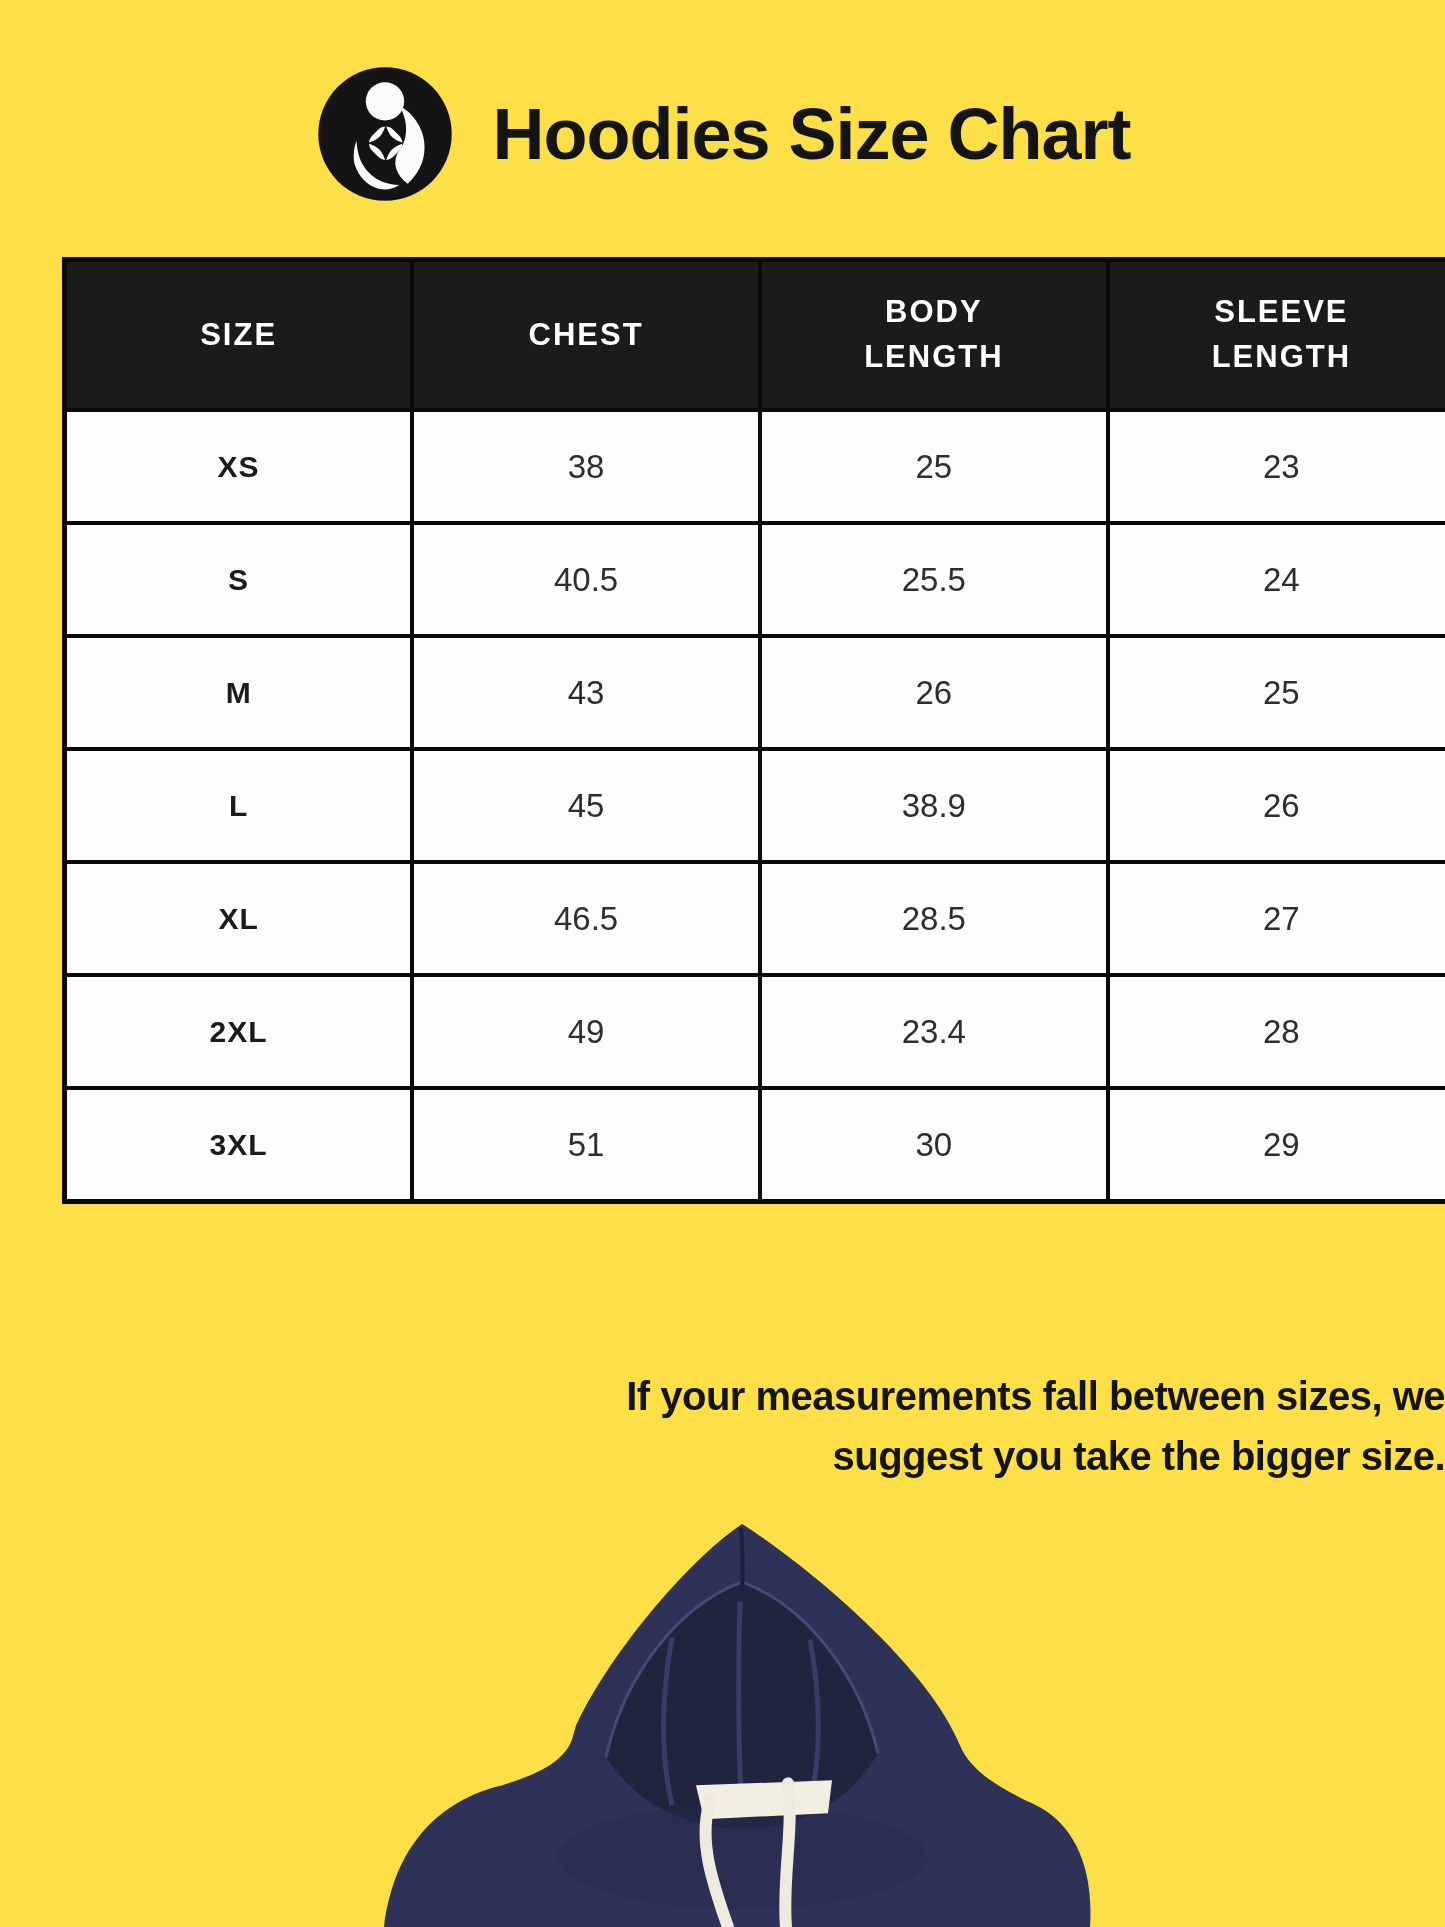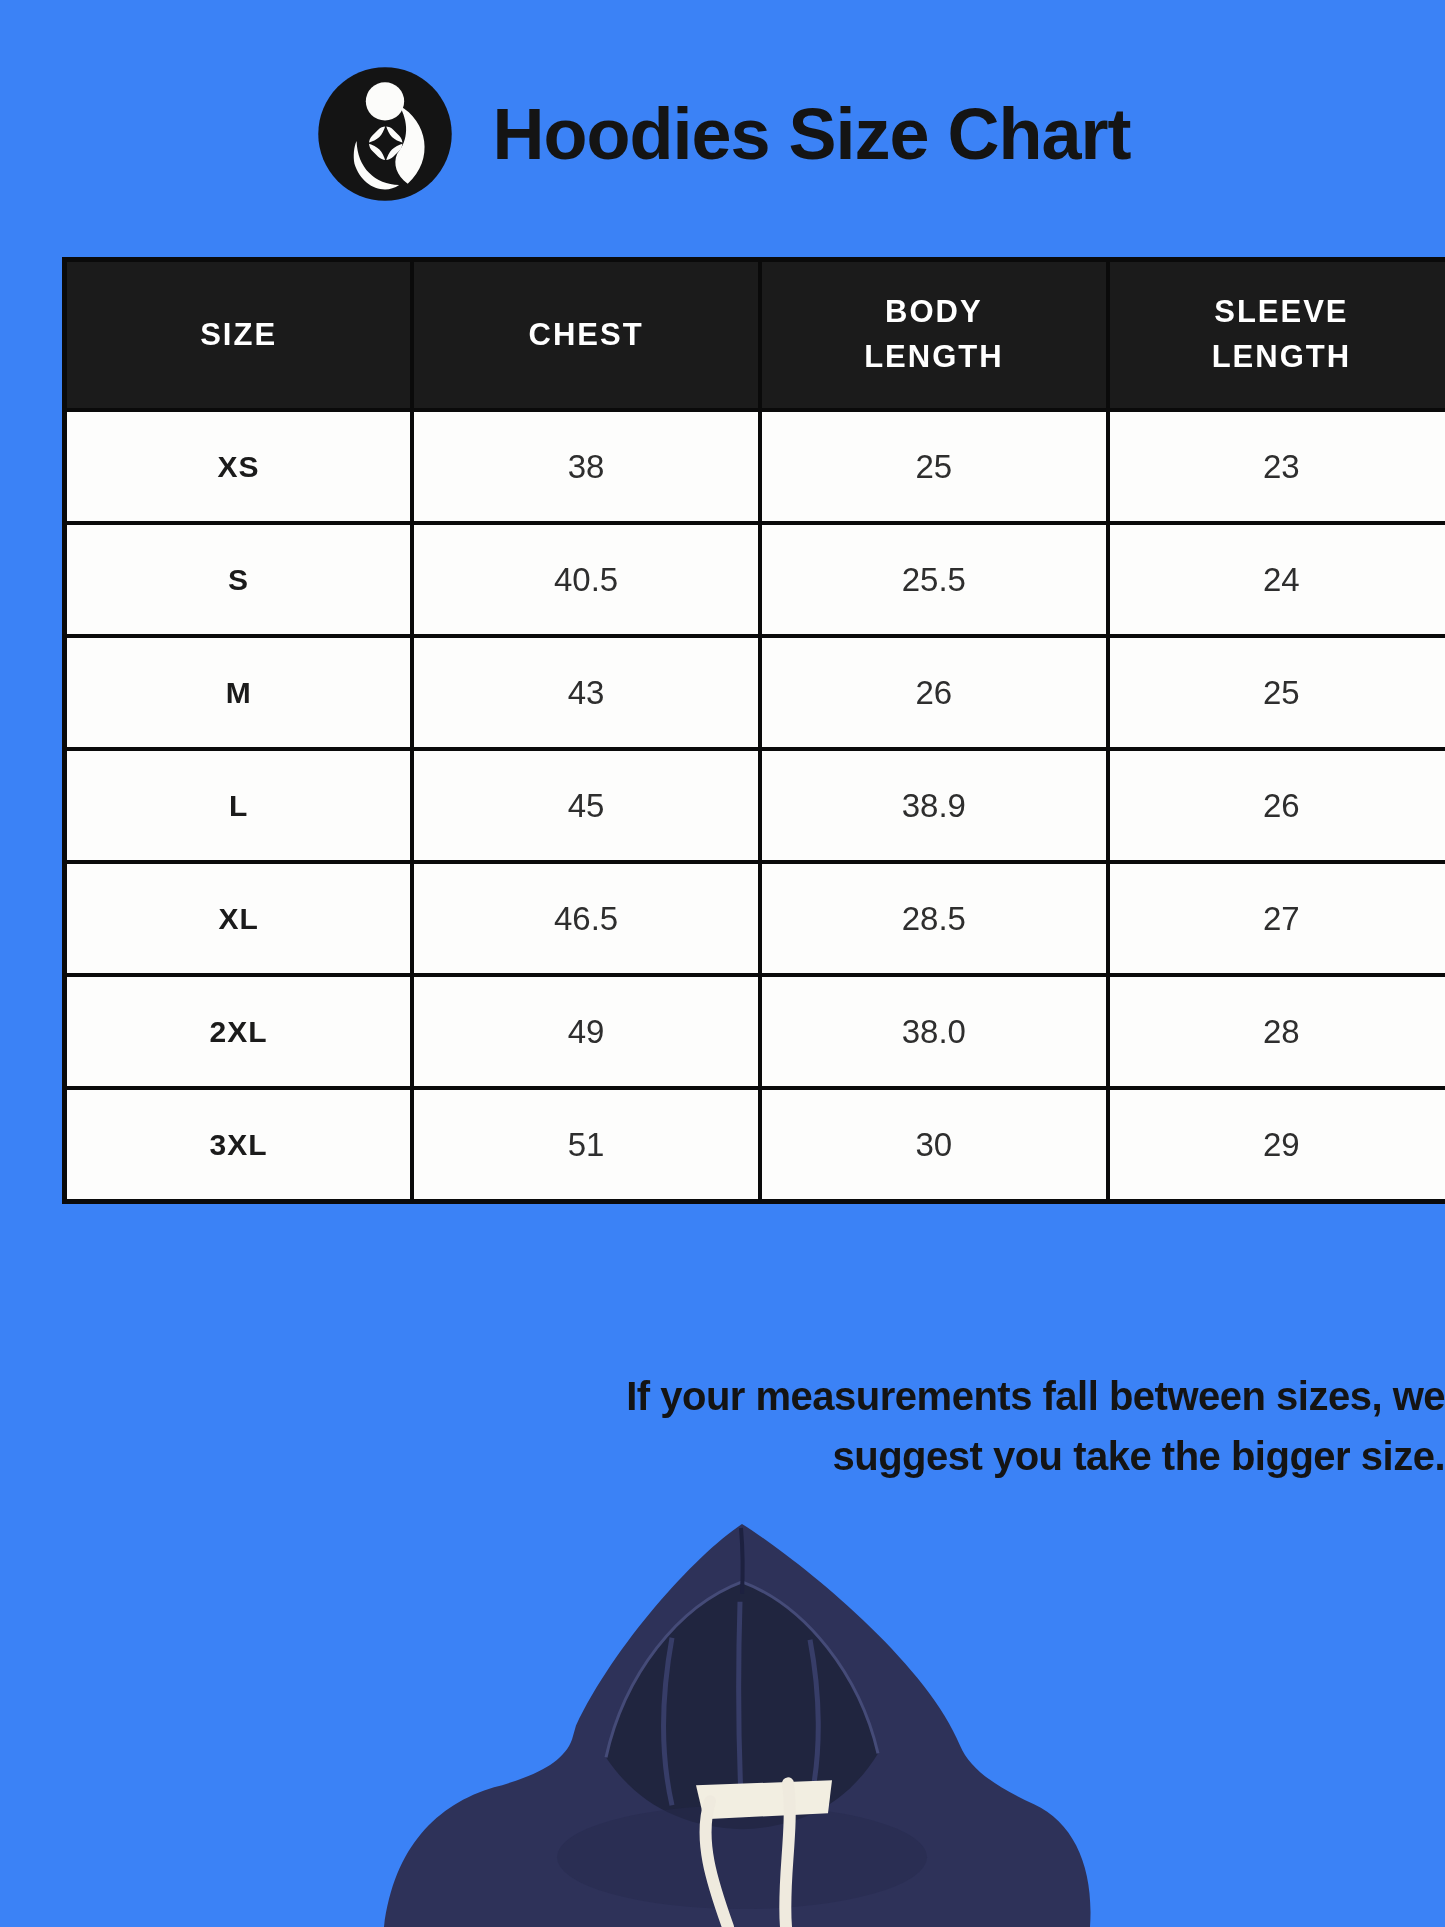--- a/index.html
+++ b/index.html
@@ -1,20 +1,20 @@
 <!DOCTYPE html>
 <html><head>
 <meta charset="utf-8">
 <style>
   html,body{margin:0;padding:0;}
   body{font-family:"Liberation Sans","DejaVu Sans",sans-serif;background:#ffffff;}
   .page{
     position:relative;
     width:1445px;height:1927px;
-    background:#3b82f6;
+    background:#fde047;
     overflow:hidden;
   }
   
   .header{
     position:absolute;top:60px;left:0;right:0;height:148px;
     display:flex;align-items:center;justify-content:center;gap:36px;
   }
   .logo{width:142px;height:142px;display:block;flex:0 0 auto;}
   .page-title{
     margin:0;font-size:72px;font-weight:bold;color:#141414;
@@ -108,21 +108,21 @@
       </tr>
       <tr>
         <td class="cell-size">XL</td>
         <td class="cell-num">46.5</td>
         <td class="cell-num">28.5</td>
         <td class="cell-num">27</td>
       </tr>
       <tr>
         <td class="cell-size">2XL</td>
         <td class="cell-num">49</td>
-        <td class="cell-num">38.0</td>
+        <td class="cell-num">23.4</td>
         <td class="cell-num">28</td>
       </tr>
       <tr>
         <td class="cell-size">3XL</td>
         <td class="cell-num">51</td>
         <td class="cell-num">30</td>
         <td class="cell-num">29</td>
       </tr>
     </tbody>
   </table>

